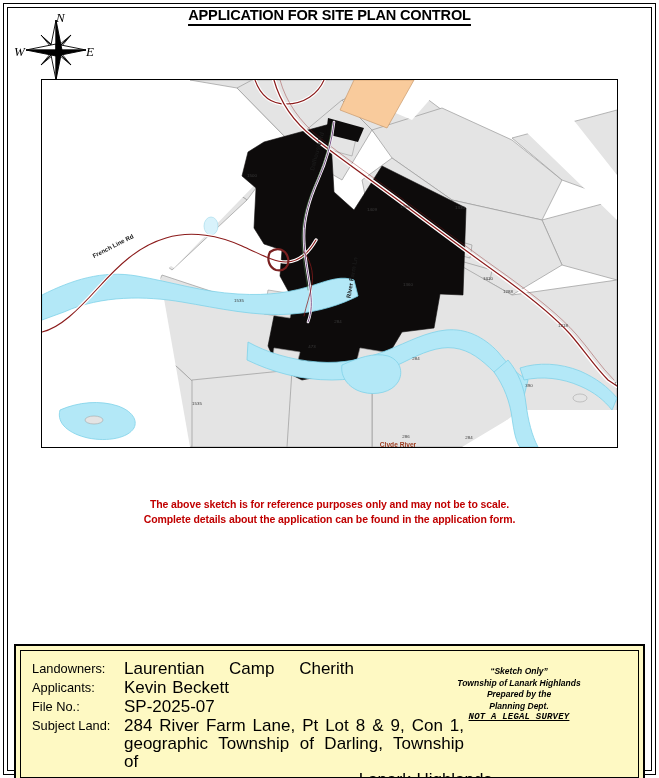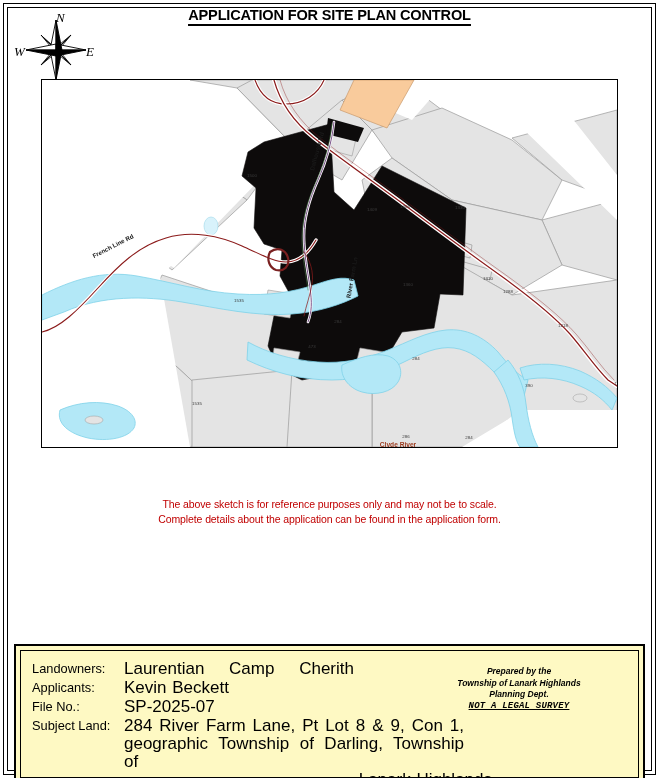--- a/index.html
+++ b/index.html
@@ -85,21 +85,21 @@
   .map-svg { display: block; }
 
   
   .disclaimer {
     position: absolute;
     left: 0; top: 497px;
     width: 659px;
     text-align: center;
     color: #c00000;
     font-family: "Liberation Sans", sans-serif;
-    font-weight: normal;
+    font-weight: bold;
     font-size: 10.5px;
     line-height: 15px;
     letter-spacing: -0.1px;
   }
 
   
   .info-box-outer {
     position: absolute;
     left: 14px; top: 644px;
     width: 631px; height: 140px;
@@ -470,20 +470,21 @@
         <div class="info-value">
           <span class="jline" style="display:block;text-align:justify;text-align-last:justify;width:340px;">284 River Farm Lane, Pt Lot 8 &amp; 9, Con 1,</span>
           <span class="jline" style="display:block;text-align:justify;text-align-last:justify;width:340px;">geographic Township of Darling, Township of</span>
           <span class="jline last">Lanark Highlands</span>
         </div>
       </div>
 
     </div>
 
     <div class="stamp">
+      <div>“Sketch Only”</div>
+      <div>Township of Lanark Highlands</div>
       <div>Prepared by the</div>
-      <div>Township of Lanark Highlands</div>
       <div>Planning Dept.</div>
       <div class="nls">NOT A LEGAL SURVEY</div>
     </div>
   </div>
 
 </div>
 
 </body></html>

